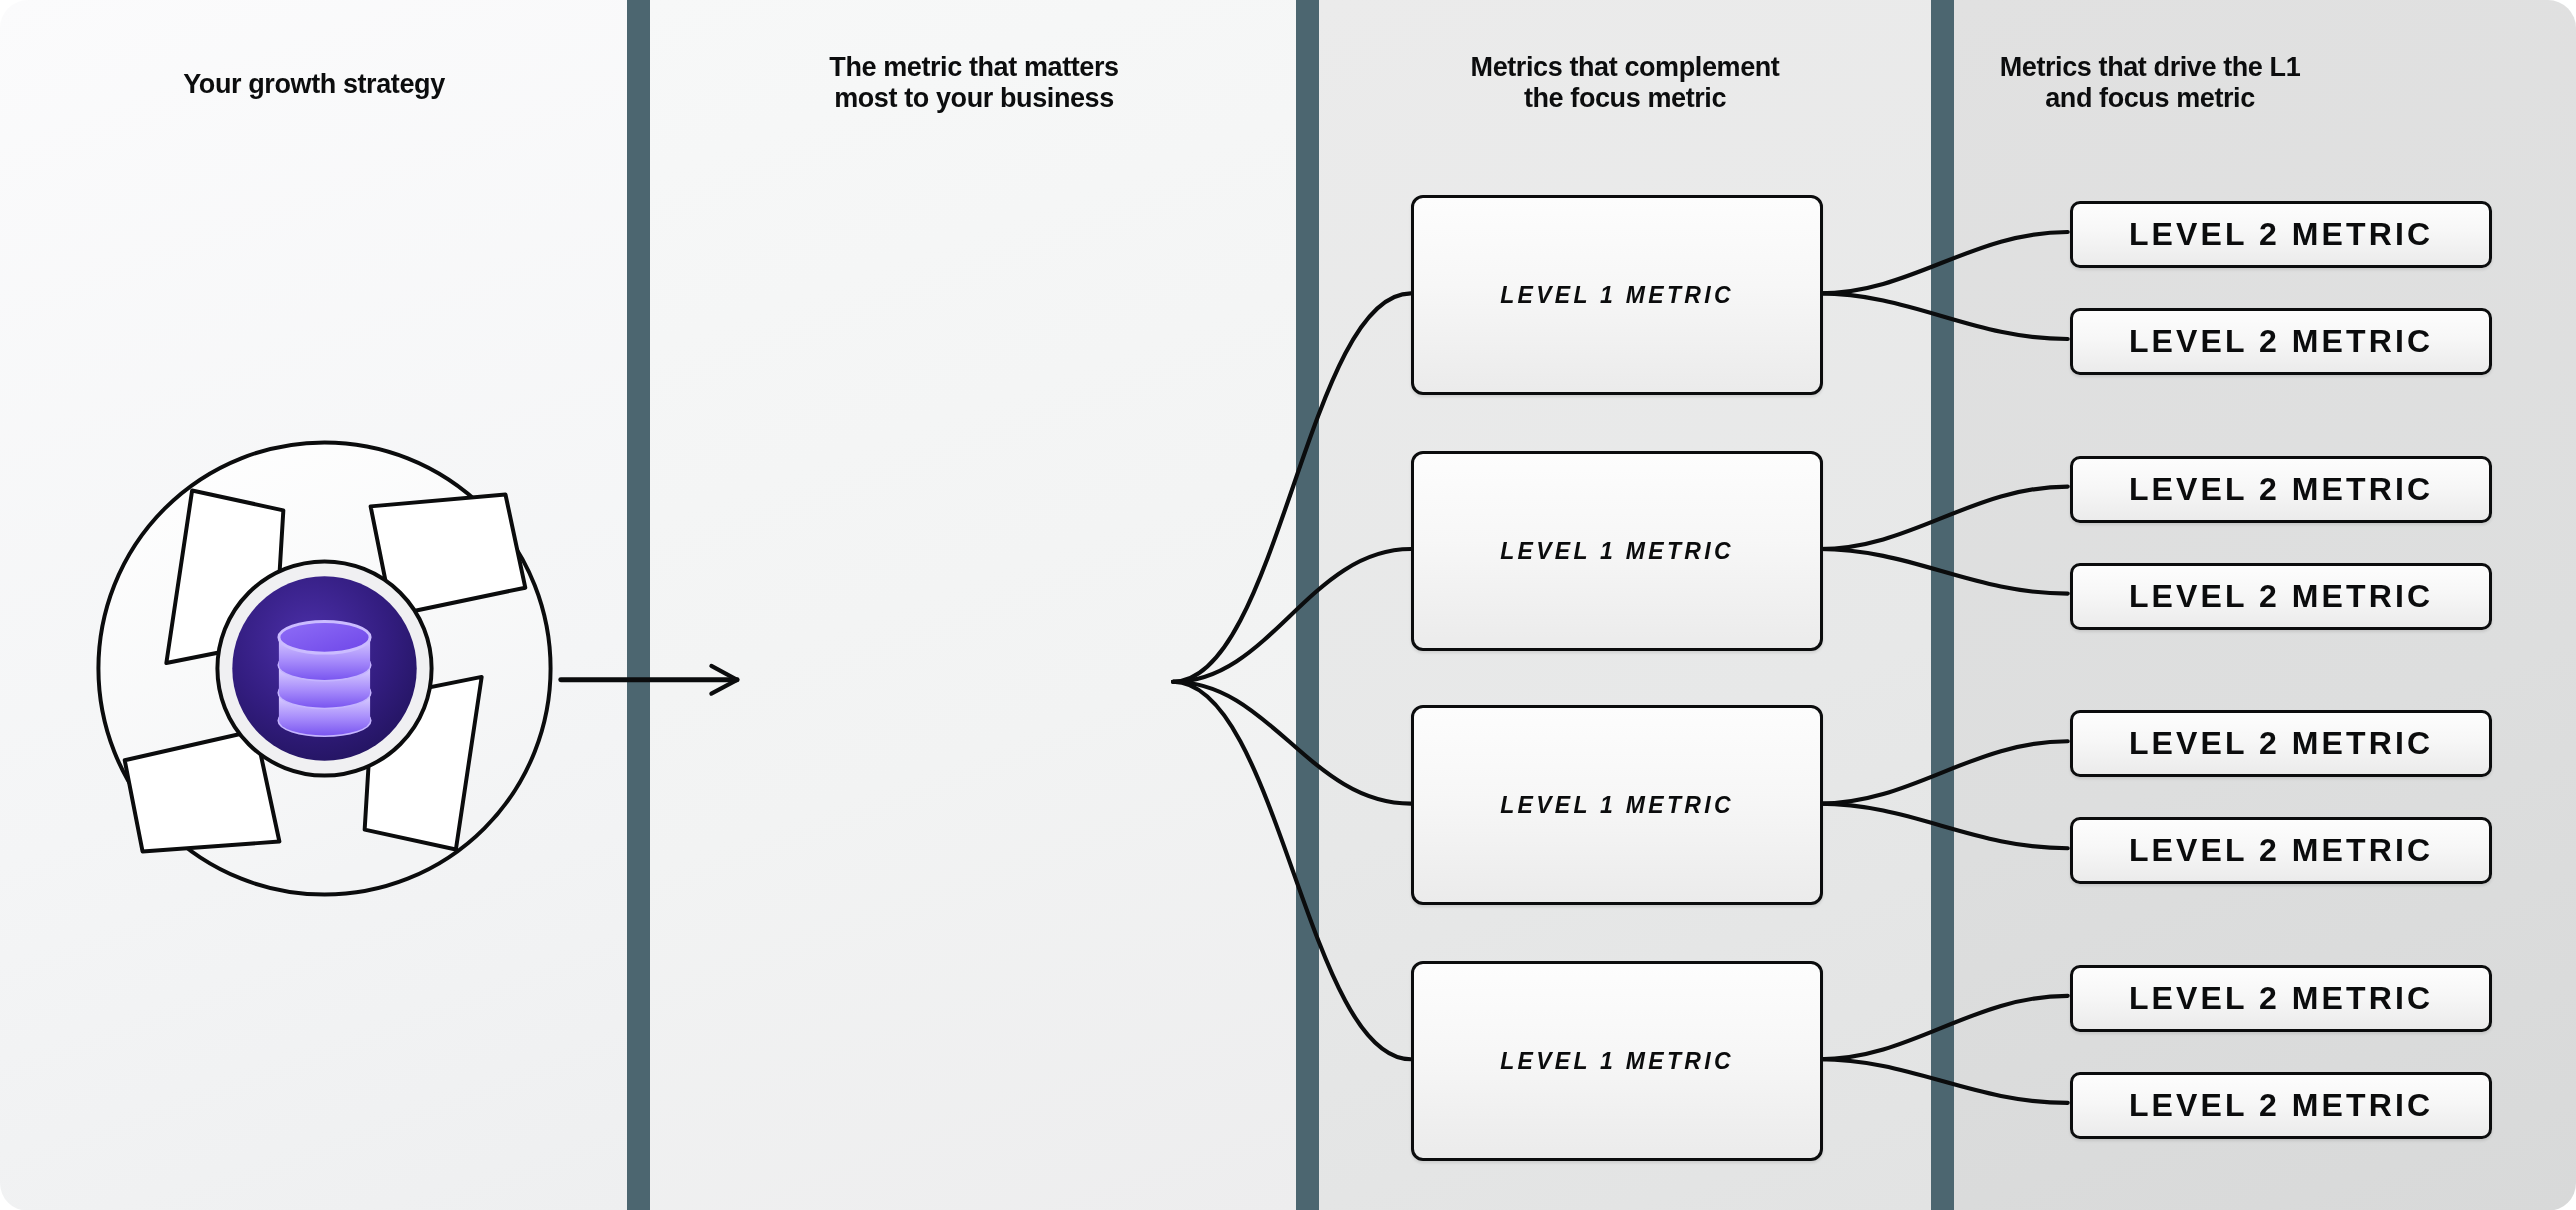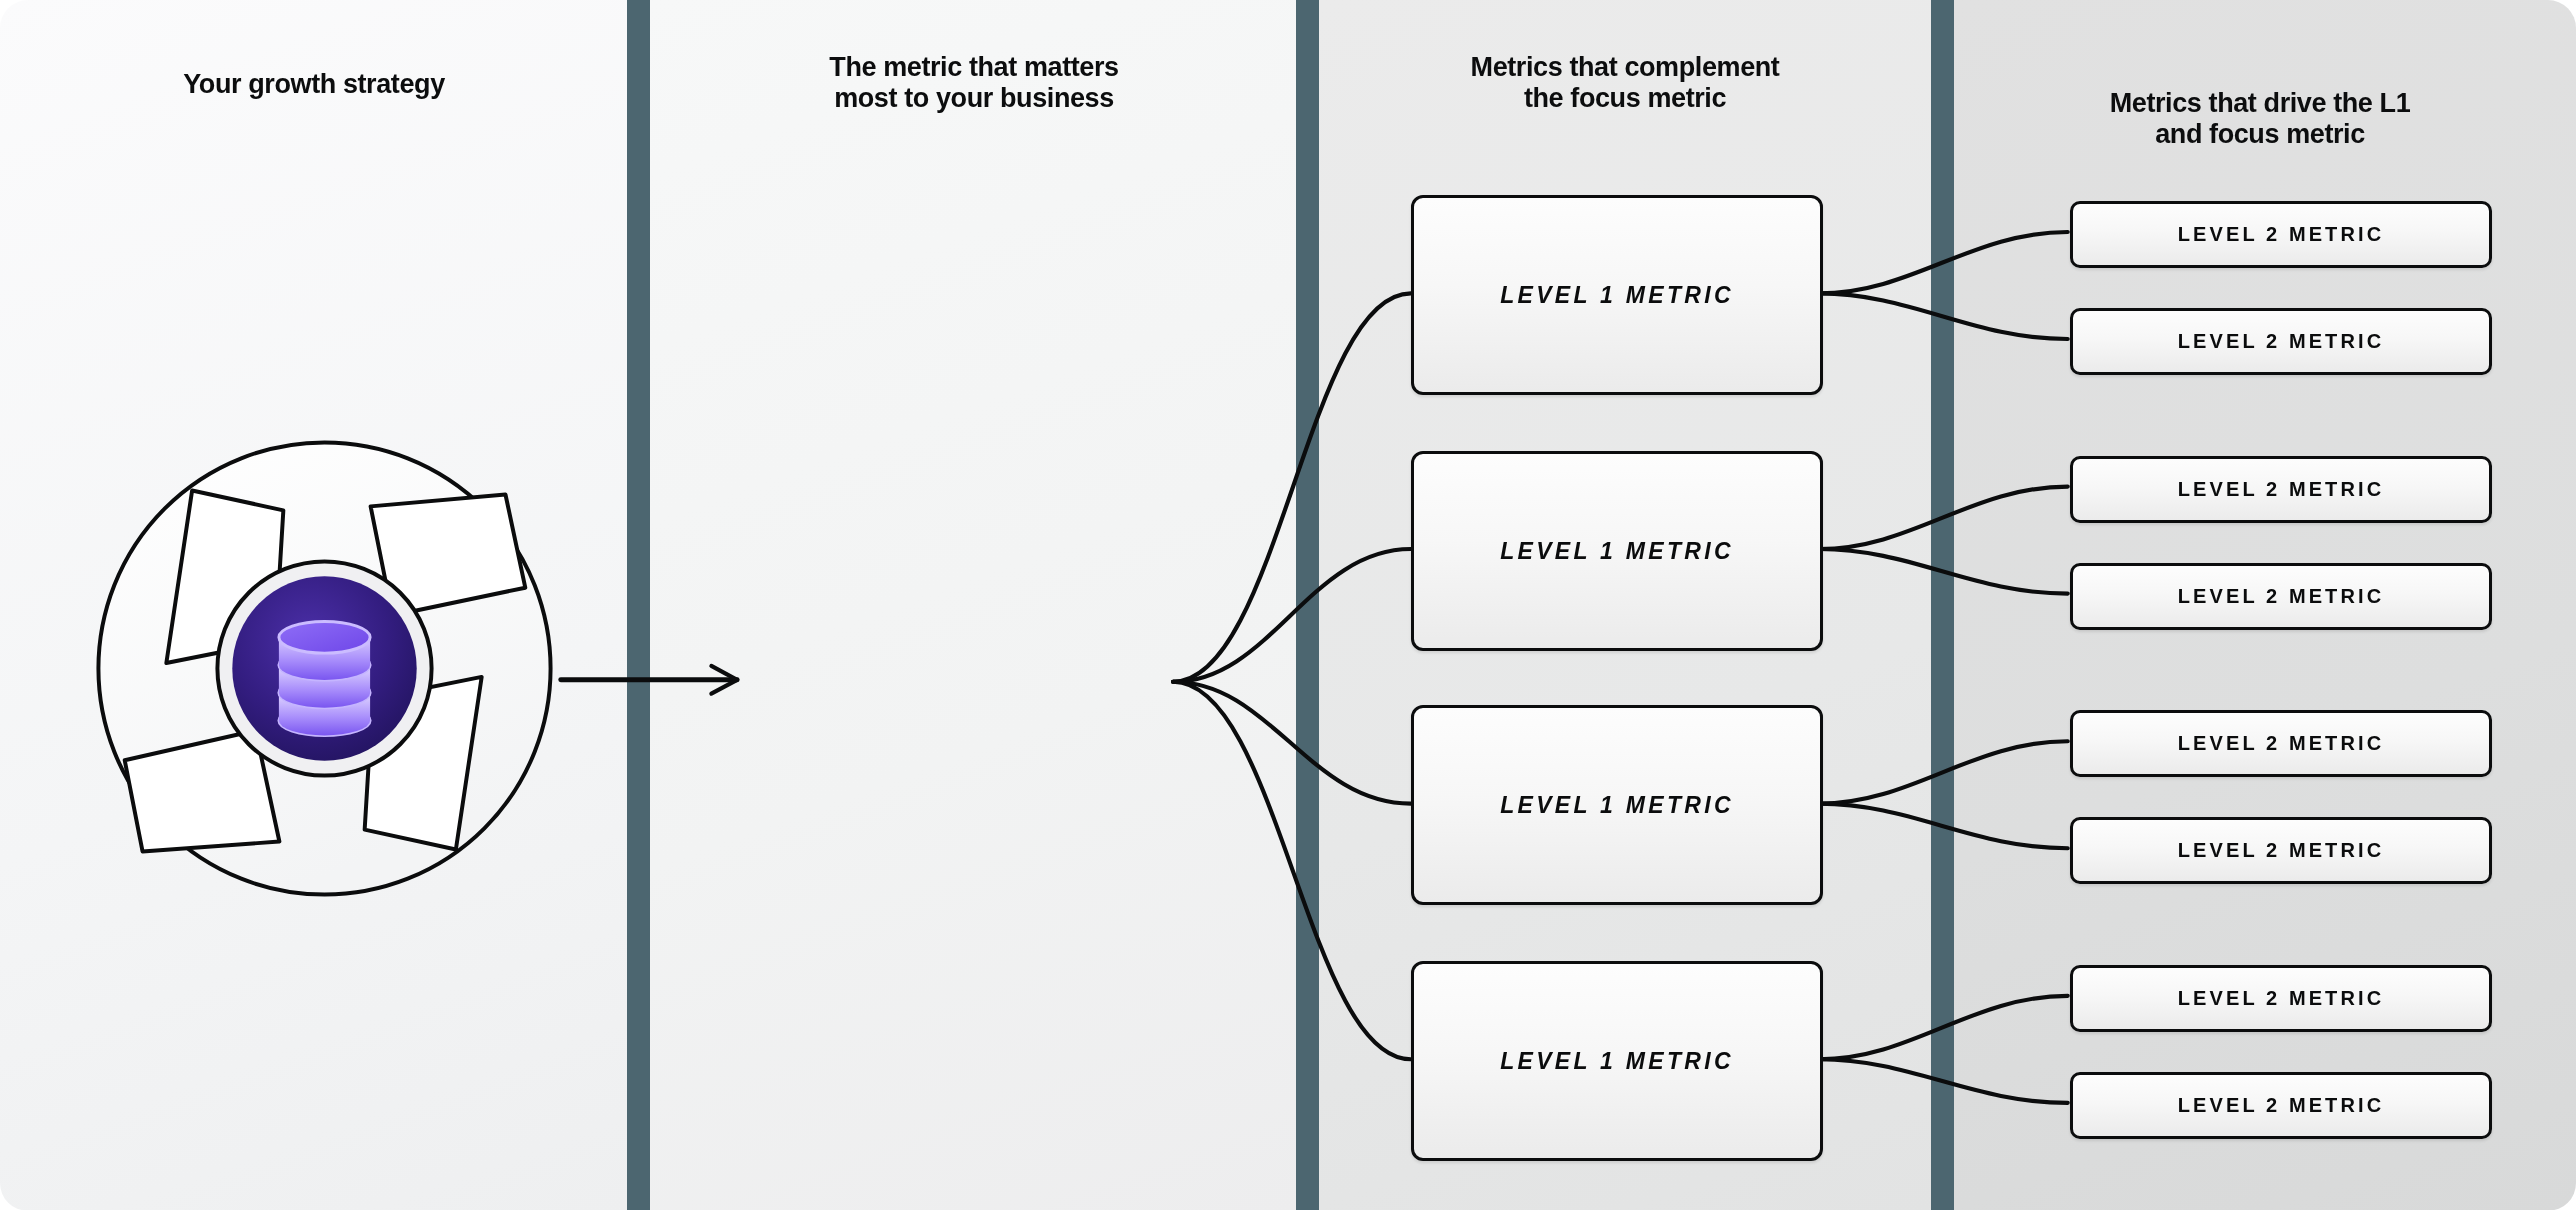--- a/index.html
+++ b/index.html
@@ -21,40 +21,40 @@
   #divider-1{left:627px;}
   #divider-2{left:1296px;}
   #divider-3{left:1931px;}
 
   
   .col-head{position:absolute;text-align:center;color:#0c0d0e;
             font-weight:700;font-size:27px;line-height:1.16;letter-spacing:-0.4px;}
   #head-1{left:20px;  width:588px;top:69px;}
   #head-2{left:664px; width:620px;top:52px;}
   #head-3{left:1328px;width:594px;top:52px;}
-  #head-4{left:1957px;width:606px;top:52px;margin-top:36px;}
+  #head-4{left:1847px;width:606px;top:52px;}
 
   
   #emblem{position:absolute;left:89px;top:433px;width:471px;height:471px;}
   #emblem svg{display:block;width:471px;height:471px;}
 
   
   .node{position:absolute;display:flex;align-items:center;justify-content:center;
         border:3px solid #0b0c0d;border-radius:12px;
         background:linear-gradient(180deg,#fdfdfd 0%,#f7f7f7 45%,#ebebeb 100%);
         box-shadow:0 2px 3px rgba(0,0,0,.10);
         font-weight:700;letter-spacing:3.3px;color:#0b0c0d;
         text-transform:uppercase;z-index:4;}
   .node.focus{left:759px;top:591px;width:412px;height:179px;font-size:27px;border-radius:10px;}
   .node.l1{left:1411px;width:406px;height:194px;font-size:23px;font-style:italic;}
   #l1-0{top:195px;}
   #l1-1{top:451px;}
   #l1-2{top:705px;}
   #l1-3{top:961px;}
-  .node.l2{left:2070px;width:416px;height:61px;font-size:20px;border-radius:10px;letter-spacing:3.1px;}
+  .node.l2{left:2070px;width:416px;height:61px;font-size:32px;border-radius:10px;letter-spacing:3.1px;}
   #l2-0{top:201px;} #l2-1{top:308px;}
   #l2-2{top:456px;} #l2-3{top:563px;}
   #l2-4{top:710px;} #l2-5{top:817px;}
   #l2-6{top:965px;} #l2-7{top:1072px;}
 
   
   #wires{position:absolute;left:0;top:0;width:2576px;height:1211px;z-index:2;pointer-events:none;}
   #wires path,#wires line{fill:none;stroke:#0b0c0d;stroke-width:4.2;stroke-linecap:round;}
   #wires .arrowline{stroke-width:5;}
 </style>

